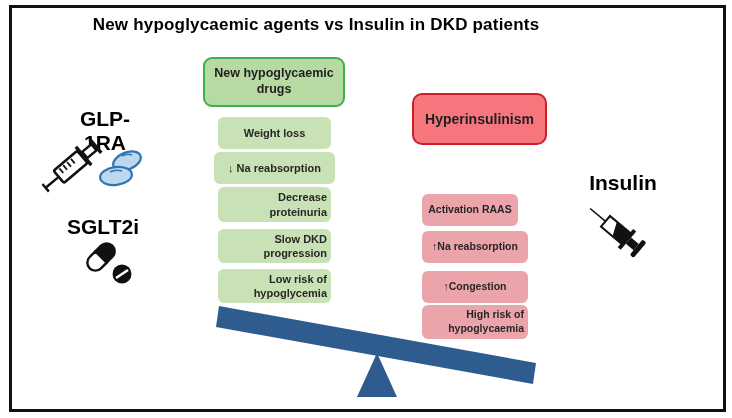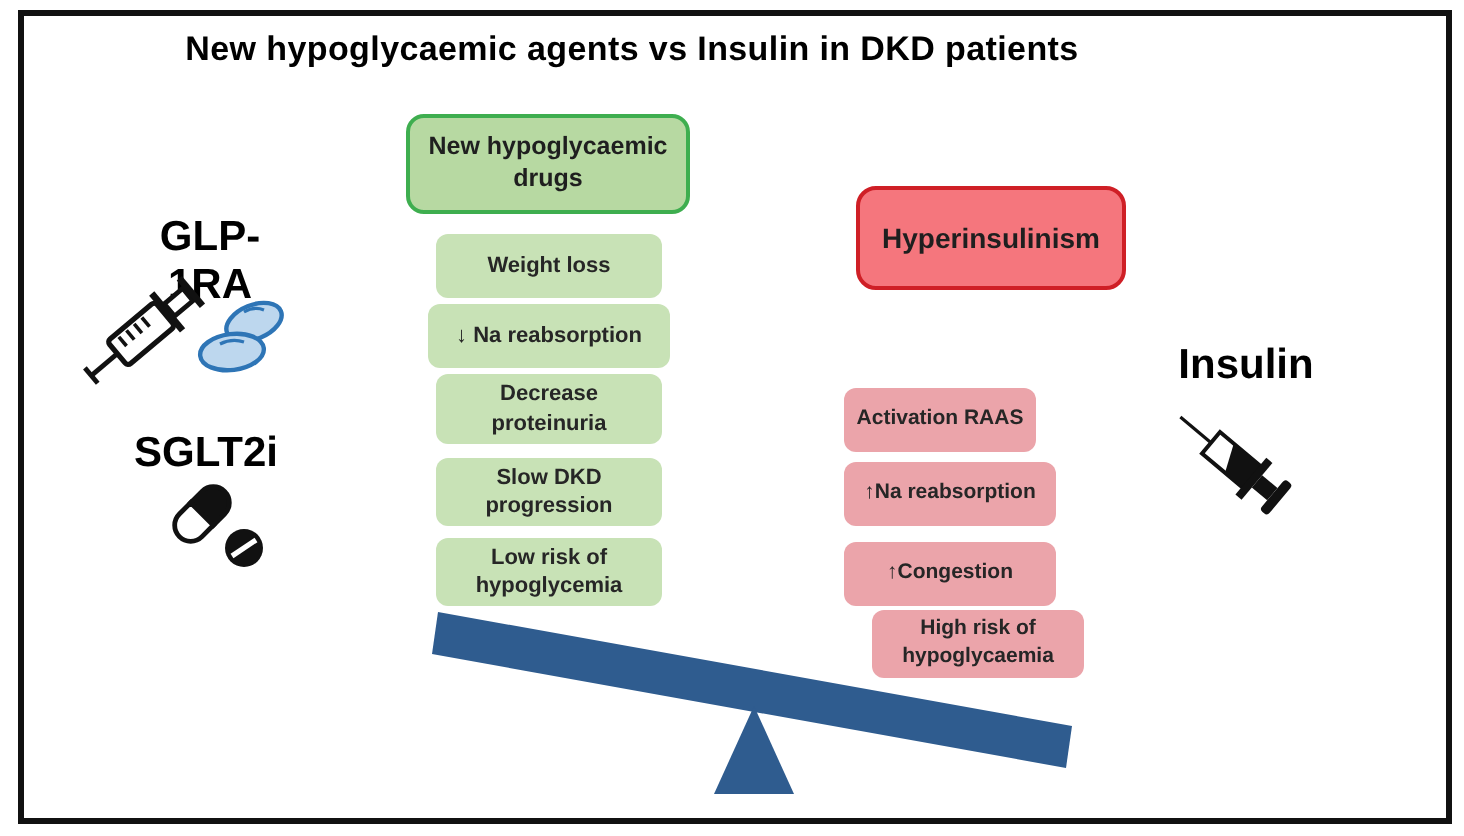--- a/index.html
+++ b/index.html
@@ -52,49 +52,48 @@
     line-height: 1.25;
     padding: 2px 0;
   }
   .hdr-red {
     left: 412px; top: 93px;
     width: 135px; height: 52px;
     background: var(--red-header-fill);
     border: 2.5px solid var(--red-header-border);
     border-radius: 10px;
     font-size: 14px;
-    margin-left: 16px;
   }
   .g-item, .r-item {
     position: absolute;
     display: flex;
     align-items: center;
     justify-content: center;
-    text-align: center;
+    text-align: right;
     font-weight: bold;
     color: #262626;
     border-radius: 6px;
     line-height: 1.3;
     box-sizing: border-box;
     padding: 16px 4px;
   }
   .g-item { background: var(--green-item-fill); font-size: 11px; }
   .r-item { background: var(--red-item-fill); font-size: 10.5px; }
 
   .g1 { left: 218px; top: 117px; width: 113px; height: 27px; }
   .g2 { left: 214px; top: 152px; width: 121px; height: 27px; }
   .g3 { left: 218px; top: 187px; width: 113px; height: 35px; }
   .g4 { left: 218px; top: 229px; width: 113px; height: 34px; }
   .g5 { left: 218px; top: 269px; width: 113px; height: 34px; }
 
   .r1 { left: 422px; top: 158px; width: 106px; height: 26px; }
   .r2 { left: 422px; top: 194px; width: 96px; height: 27px; }
   .r3 { left: 422px; top: 231px; width: 106px; height: 27px; }
   .r4 { left: 422px; top: 271px; width: 106px; height: 27px; }
-  .r5 { left: 436px; top: 305px; width: 106px; height: 34px; }
+  .r5 { left: 422px; top: 305px; width: 106px; height: 34px; }
 
   .side-label {
     position: absolute;
     font-weight: bold;
     color: #000000;
     font-size: 21px;
     text-align: center;
   }
   .lbl-glp  { left: 59px;  top: 107px; width: 92px; }
   .lbl-sglt { left: 57px;  top: 215px; width: 92px; }

